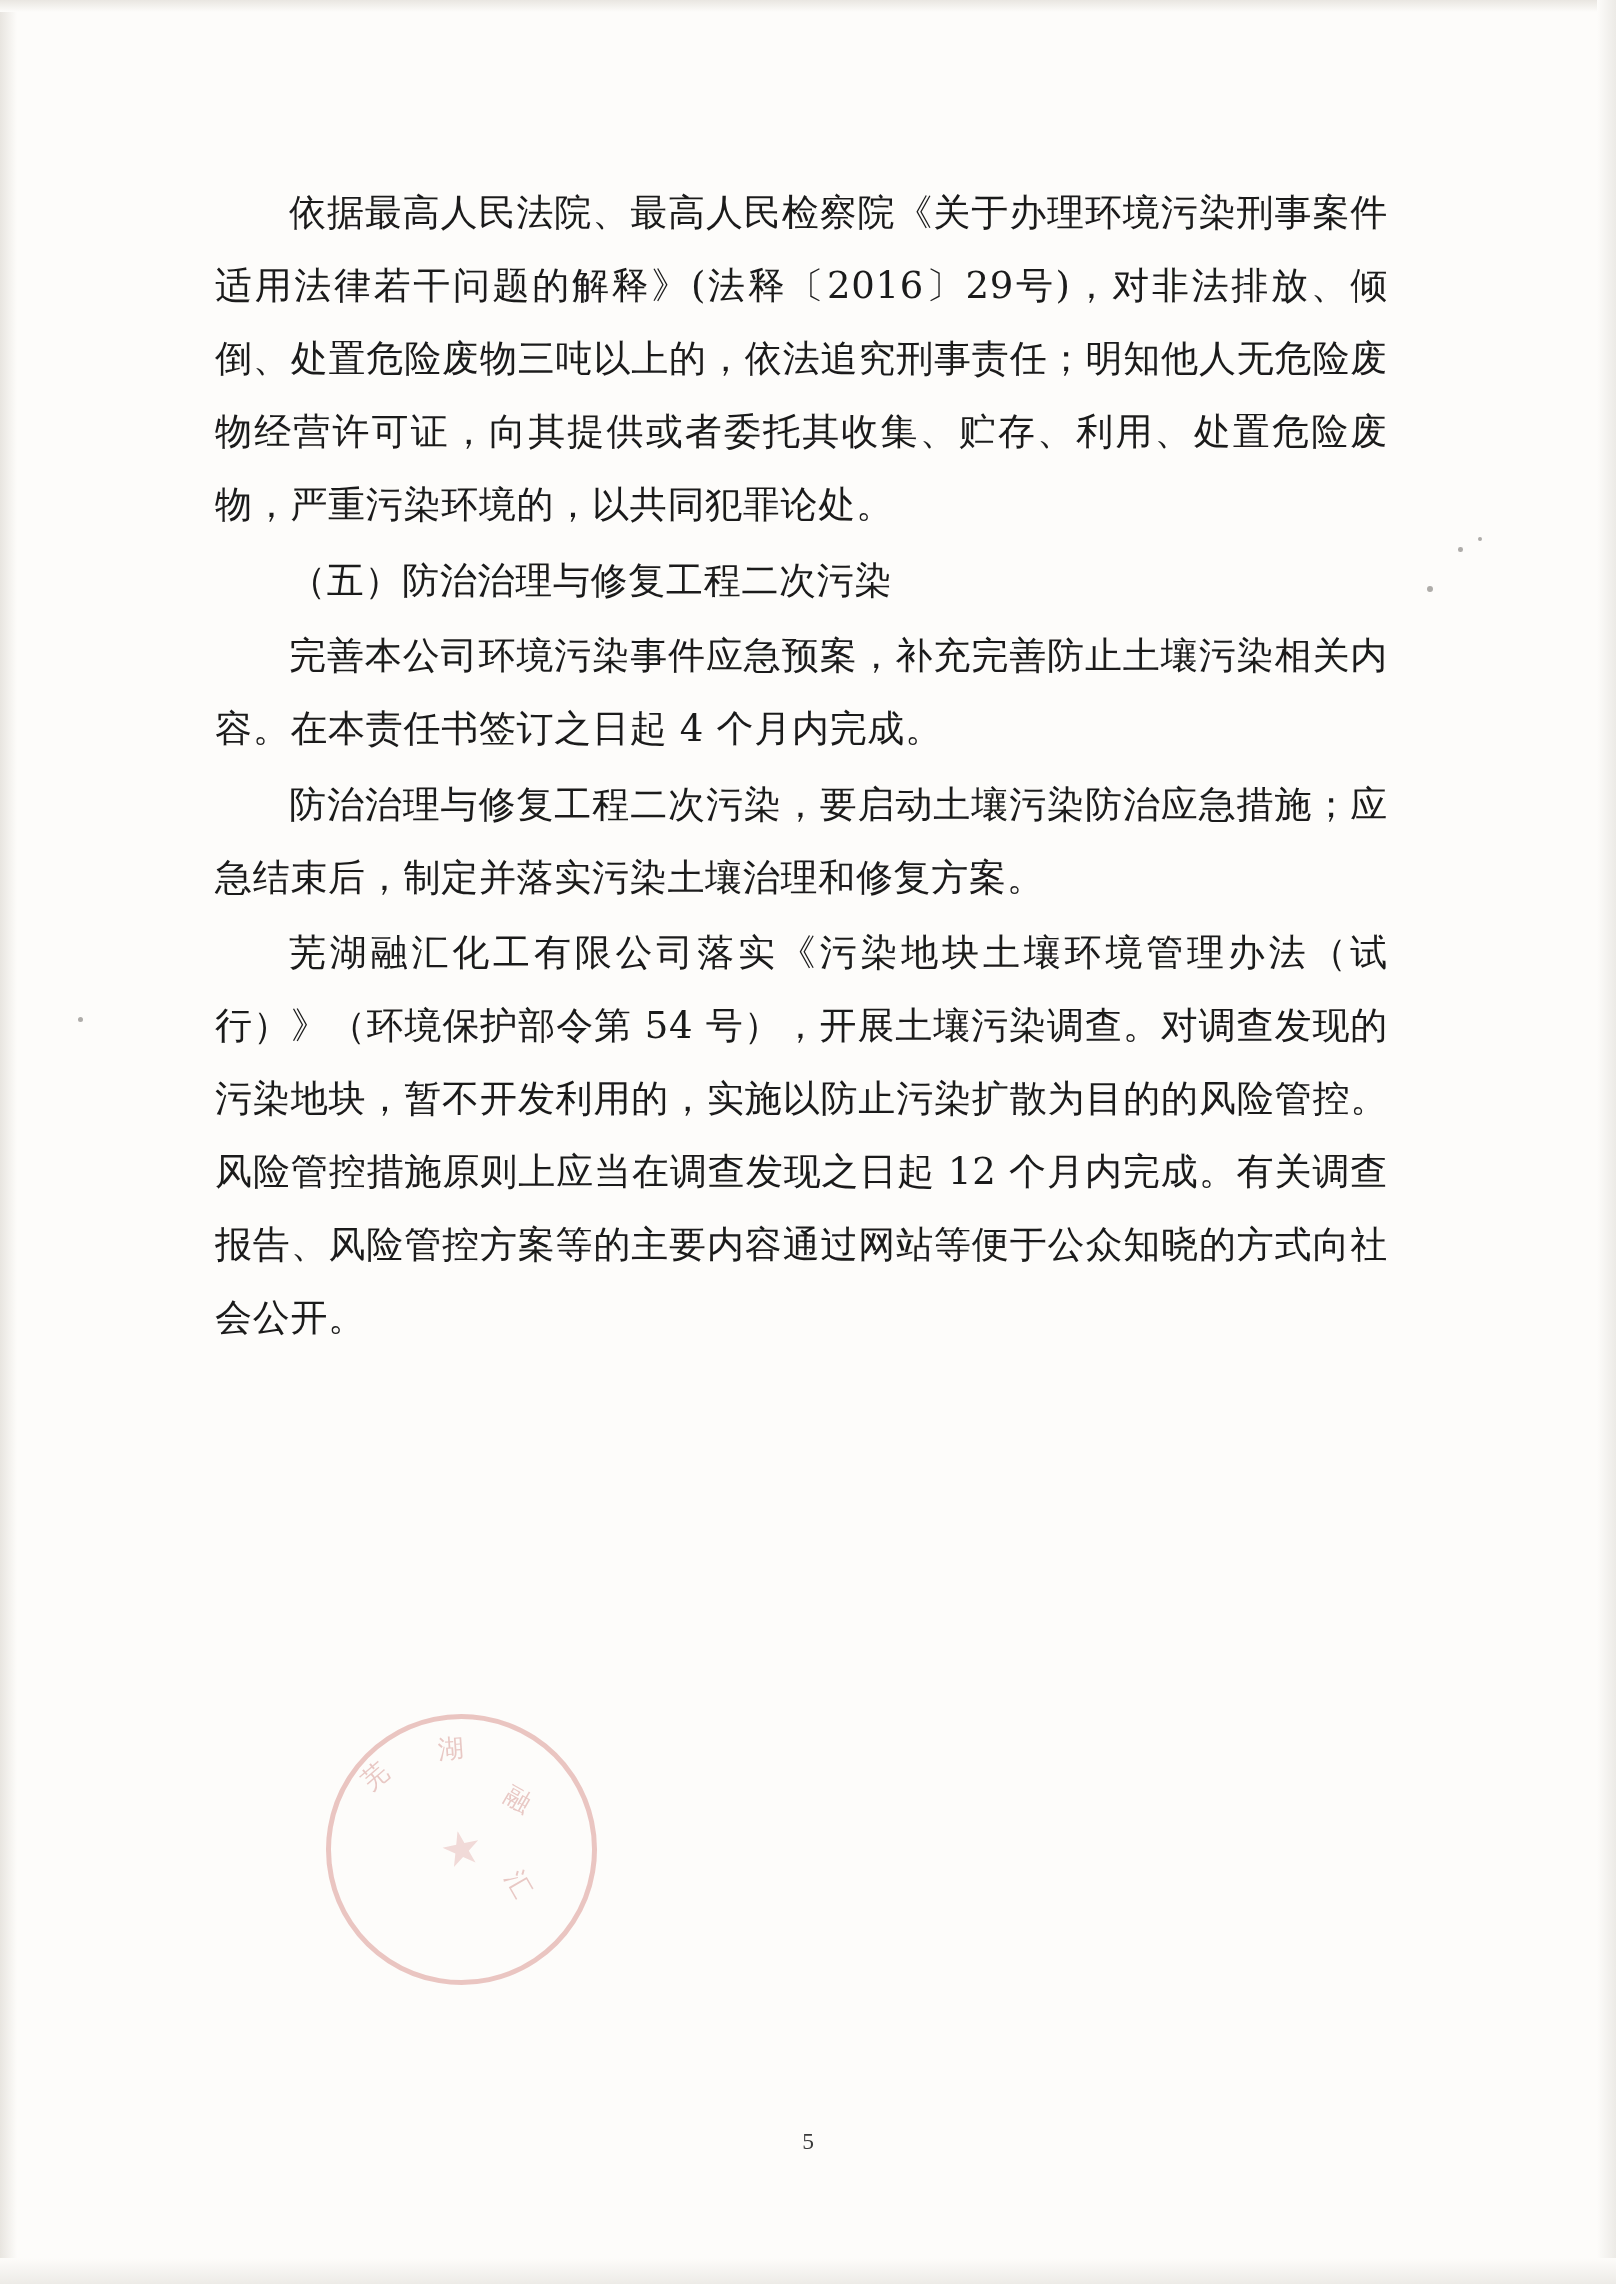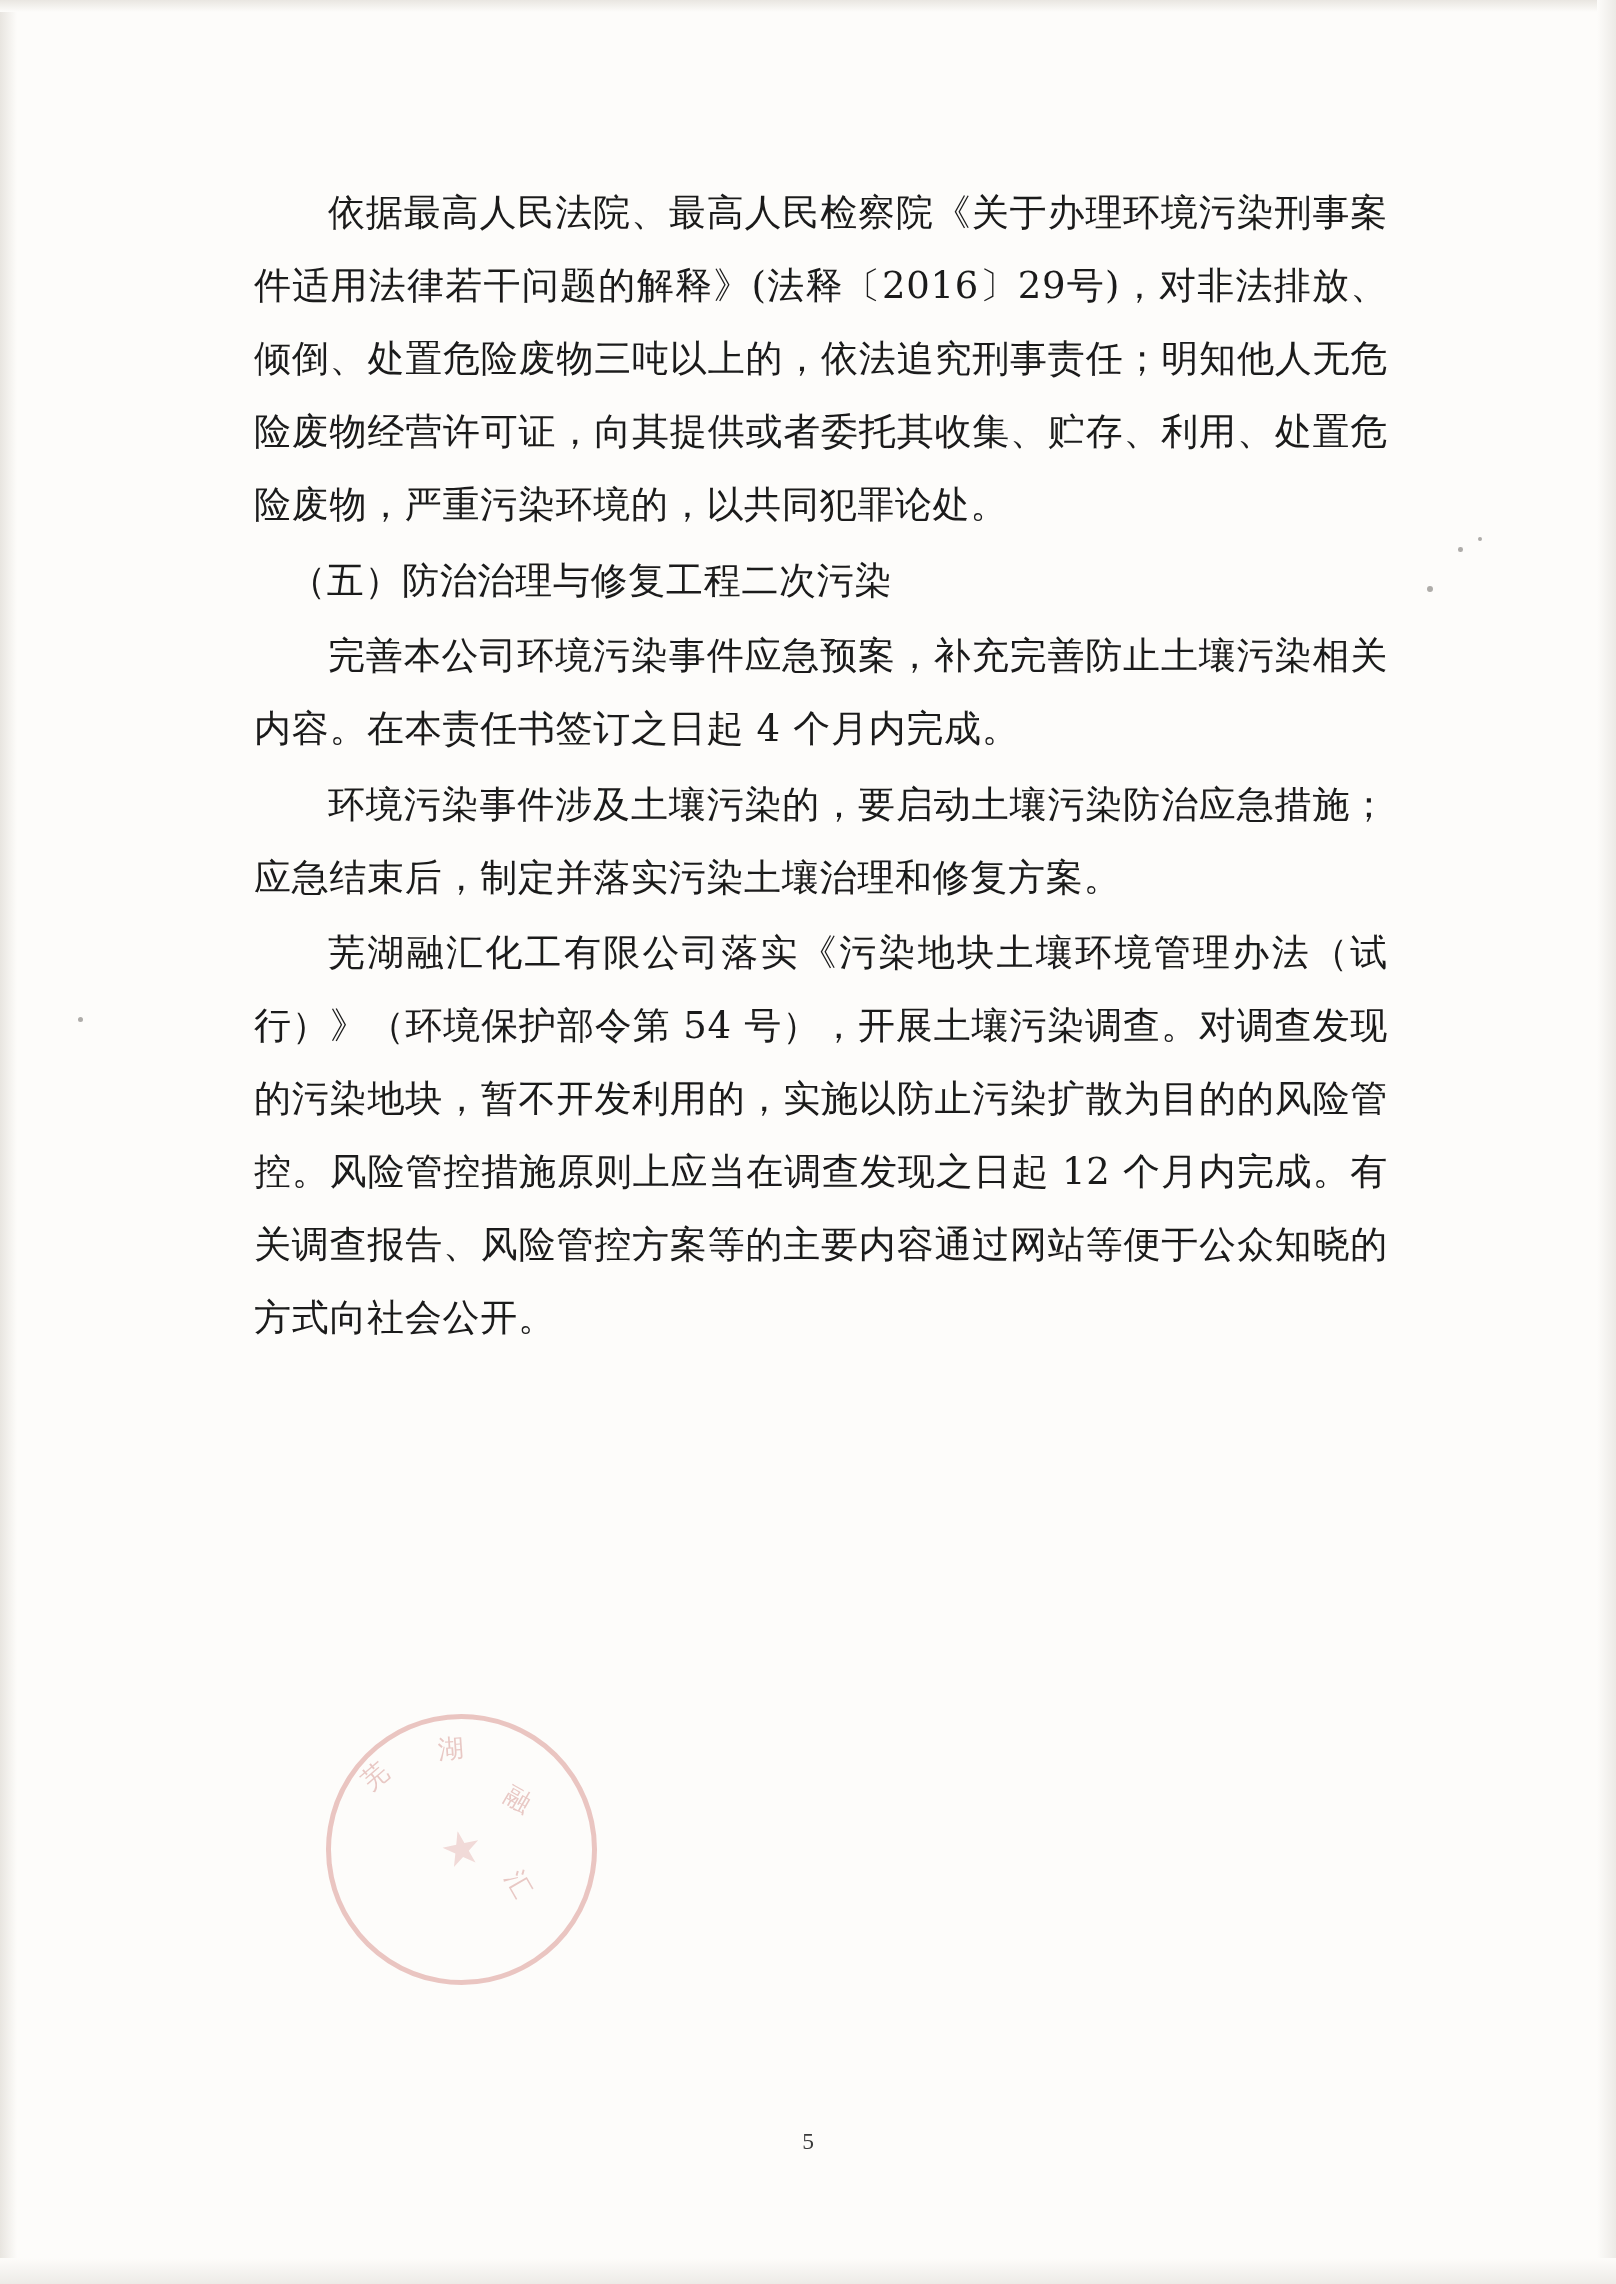--- a/index.html
+++ b/index.html
@@ -56,21 +56,20 @@
     line-height: 73px;
     color: #1b1b1b;
     letter-spacing: 0.7px;
     text-align: justify;
     text-justify: inter-ideograph;
     font-family: "DejaVu Serif", "Liberation Serif", serif;
     font-weight: 500;
   }
   p.indent {
     text-indent: 74px;
-    margin-left: 39px;
   }
   p.heading {
     text-indent: 74px;
   }
 
   .page-number {
     position: absolute;
     left: 0;
     top: 2128px;
     width: 1616px;
@@ -149,19 +148,19 @@
       <span class="st2">湖</span>
       <span class="st3">融</span>
       <span class="st4">汇</span>
     </div>
   </div>
 
   <div class="content">
     <p class="para indent">依据最高人民法院、最高人民检察院《关于办理环境污染刑事案件适用法律若干问题的解释》(法释〔2016〕29号)，对非法排放、倾倒、处置危险废物三吨以上的，依法追究刑事责任；明知他人无危险废物经营许可证，向其提供或者委托其收集、贮存、利用、处置危险废物，严重污染环境的，以共同犯罪论处。</p>
     <p class="para heading">（五）防治治理与修复工程二次污染</p>
     <p class="para indent">完善本公司环境污染事件应急预案，补充完善防止土壤污染相关内容。在本责任书签订之日起 4 个月内完成。</p>
-    <p class="para indent">环境污染事件涉及土壤污染的，要启动土壤污染防治应急措施；应急结束后，制定并落实污染土壤治理和修复方案。</p>
+    <p class="para indent">防治治理与修复工程二次污染，要启动土壤污染防治应急措施；应急结束后，制定并落实污染土壤治理和修复方案。</p>
     <p class="para indent">芜湖融汇化工有限公司落实《污染地块土壤环境管理办法（试行）》（环境保护部令第 54 号），开展土壤污染调查。对调查发现的污染地块，暂不开发利用的，实施以防止污染扩散为目的的风险管控。风险管控措施原则上应当在调查发现之日起 12 个月内完成。有关调查报告、风险管控方案等的主要内容通过网站等便于公众知晓的方式向社会公开。</p>
   </div>
 
   <div class="page-number">5</div>
 </div>
 
 
 </body></html>

